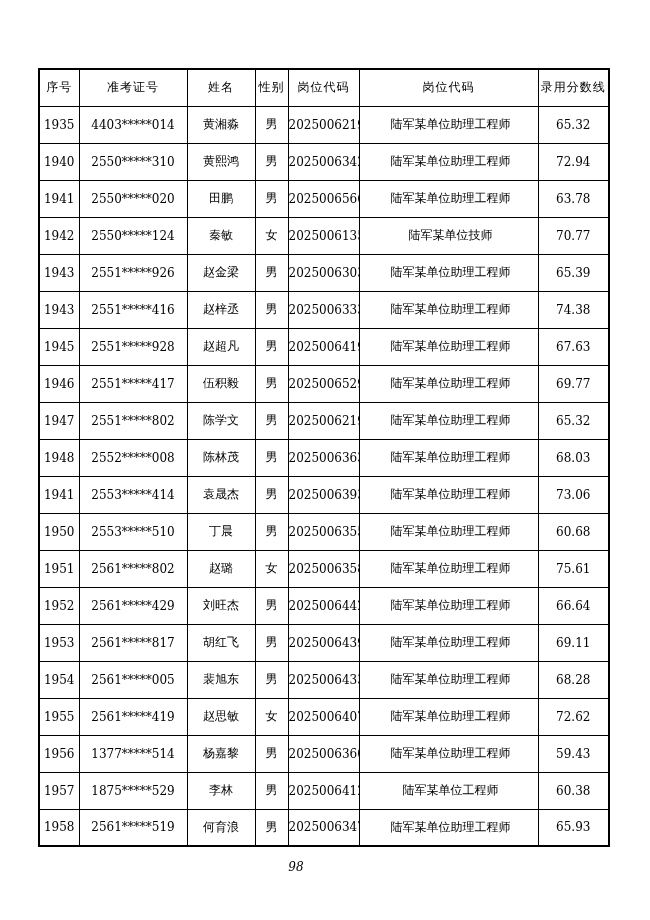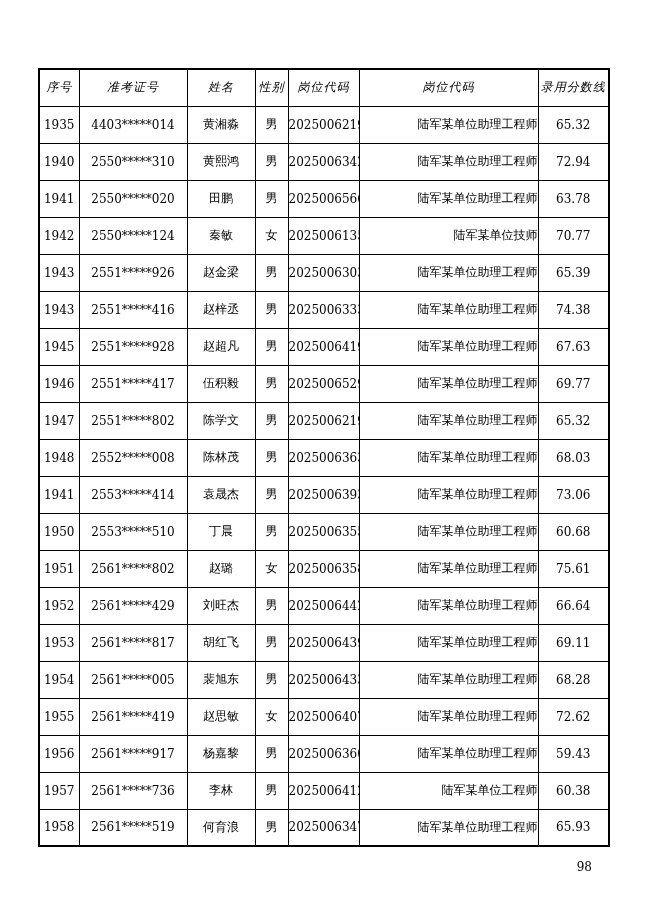--- a/index.html
+++ b/index.html
@@ -40,44 +40,44 @@
     font-size: 12px;
     text-align: center;
     vertical-align: middle;
     overflow: hidden;
     white-space: nowrap;
     font-weight: normal;
   }
   table.results thead tr { height: 37px; }
   table.results tbody tr { height: 37px; }
   table.results th {
-    font-style: italic;
     letter-spacing: 1px;
   }
   
   col.c-serial   { width: 40px; }
   col.c-ticket   { width: 108px; }
   col.c-name     { width: 68px; }
   col.c-gender   { width: 33px; }
   col.c-code     { width: 71px; }
   col.c-position { width: 179px; }
   col.c-score    { width: 71px; }
   
   table.results td.cell-position {
-    text-align: right;
+    text-align: center;
     padding-left: 4px;
     font-family: Liberation Serif, serif;
   }
   .page-footer {
     position: absolute;
     top: 860px;
     left: 0;
     width: 592px;
-    text-align: right;
+    text-align: center;
     font-size: 12px;
+    font-style: italic;
   }
 </style>
 </head>
 <body>
 
 <div class="page">
 
   <div class="table-wrap">
     <table class="results">
       <colgroup>
@@ -249,30 +249,30 @@
       <td class="cell-serial">1955</td>
       <td class="cell-ticket">2561*****419</td>
       <td class="cell-name">赵思敏</td>
       <td class="cell-gender">女</td>
       <td class="cell-position-code">2025006407</td>
       <td class="cell-position">陆军某单位助理工程师</td>
       <td class="cell-score">72.62</td>
     </tr>
           <tr>
       <td class="cell-serial">1956</td>
-      <td class="cell-ticket">2561*****917</td>
+      <td class="cell-ticket">1377*****514</td>
       <td class="cell-name">杨嘉黎</td>
       <td class="cell-gender">男</td>
       <td class="cell-position-code">2025006360</td>
       <td class="cell-position">陆军某单位助理工程师</td>
       <td class="cell-score">59.43</td>
     </tr>
           <tr>
       <td class="cell-serial">1957</td>
-      <td class="cell-ticket">2561*****736</td>
+      <td class="cell-ticket">1875*****529</td>
       <td class="cell-name">李林</td>
       <td class="cell-gender">男</td>
       <td class="cell-position-code">2025006412</td>
       <td class="cell-position">陆军某单位工程师</td>
       <td class="cell-score">60.38</td>
     </tr>
           <tr>
       <td class="cell-serial">1958</td>
       <td class="cell-ticket">2561*****519</td>
       <td class="cell-name">何育浪</td>

